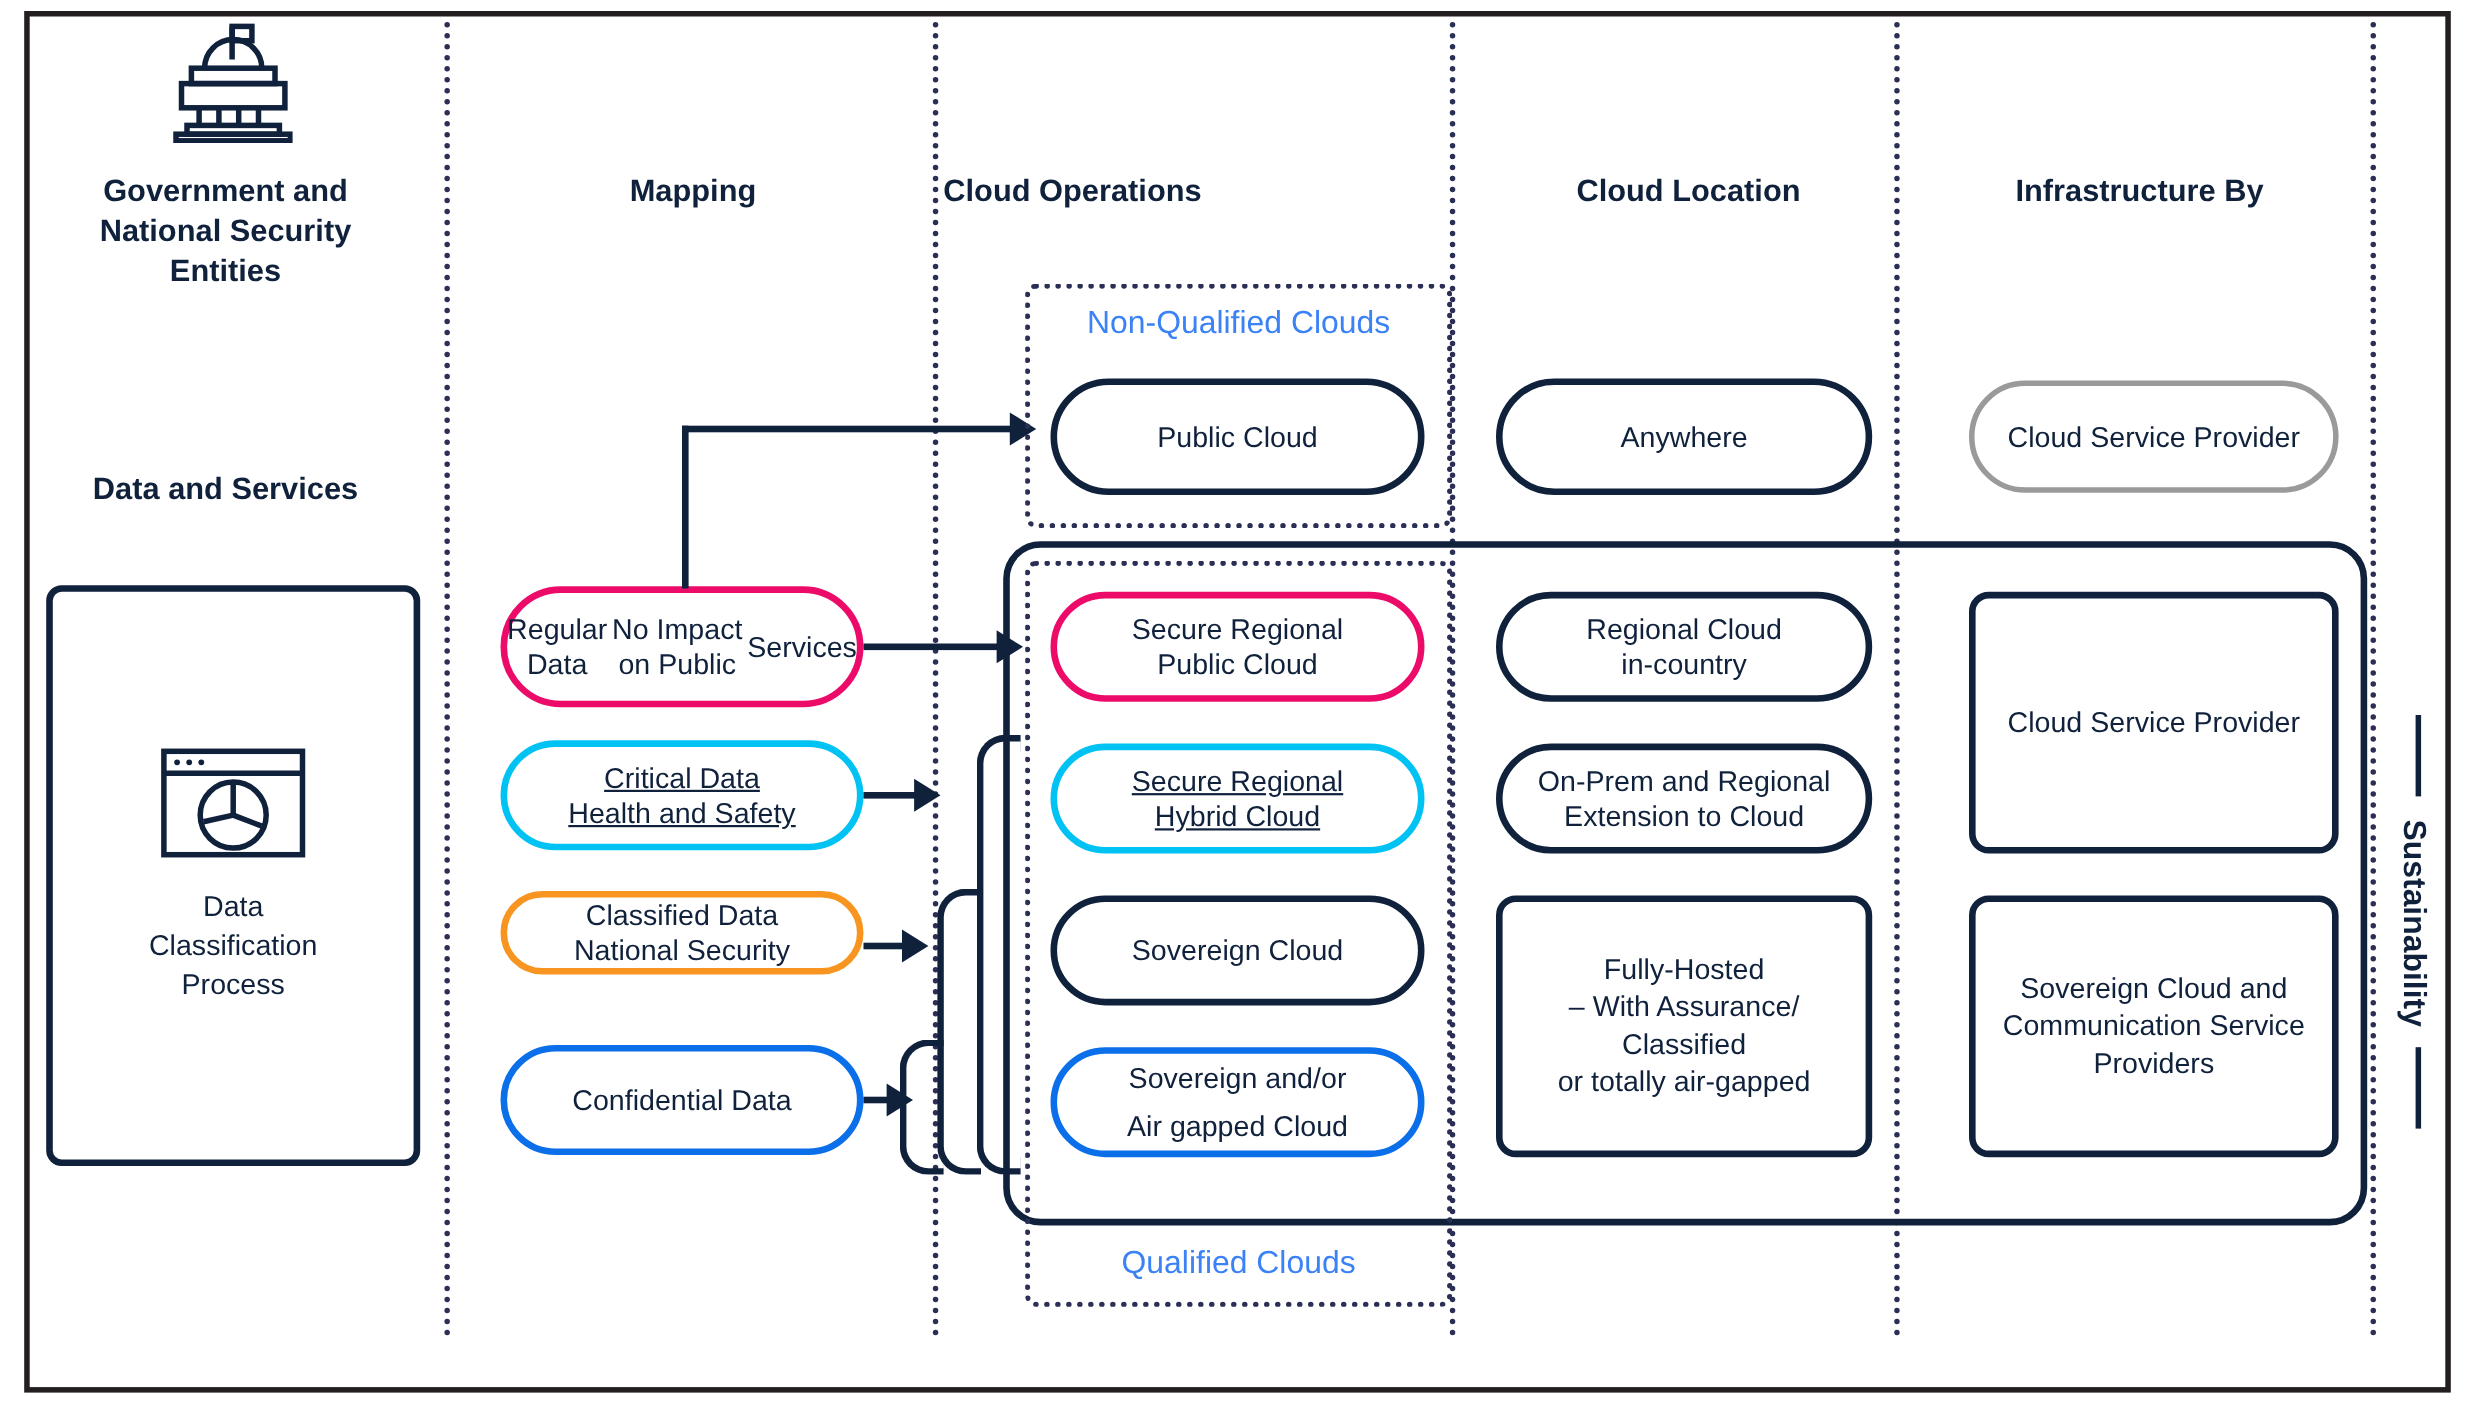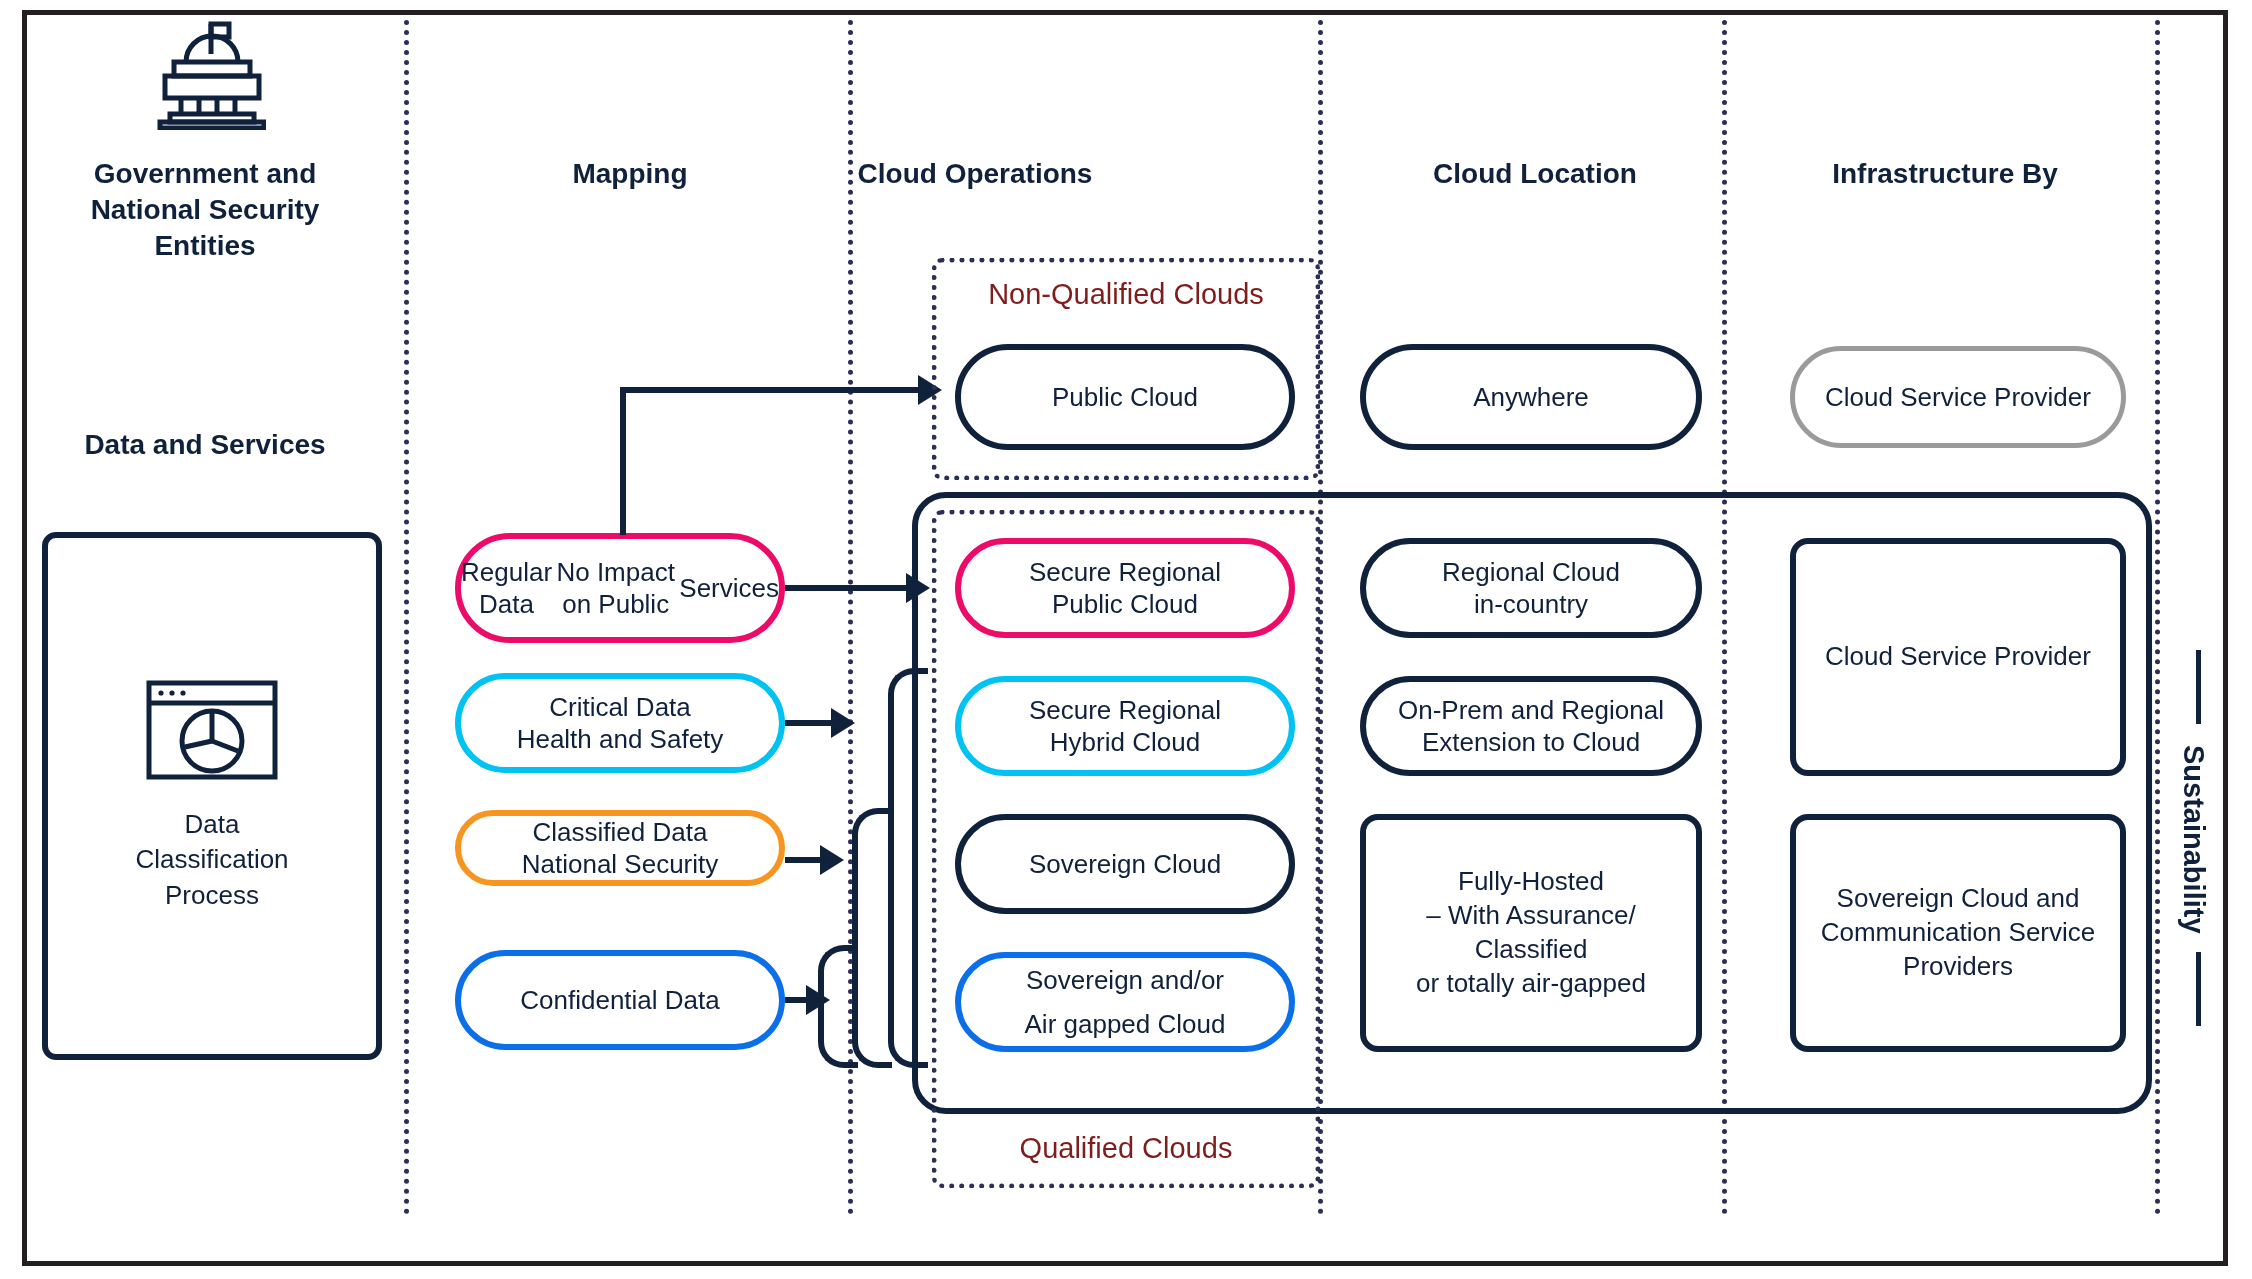--- a/index.html
+++ b/index.html
@@ -11,27 +11,27 @@
 
   .col-head{position:absolute;font-weight:bold;font-size:28px;color:#10213c;text-align:center;line-height:1.28;}
 
   .pill{position:absolute;box-sizing:border-box;display:flex;align-items:center;justify-content:center;
         text-align:center;color:#10213c;font-size:26px;line-height:1.25;border-radius:999px;background:#fff;}
   .rect{position:absolute;box-sizing:border-box;display:flex;align-items:center;justify-content:center;
         text-align:center;color:#10213c;font-size:26px;line-height:1.3;border-radius:18px;background:#fff;}
 
   .bd-dark{border:6px solid #10213c;}
   .bd-pink{border:6px solid #ec0b69;}
-  .bd-cyan{border:6px solid #00c2f3;}
+  .bd-cyan{border:6px solid #00c2f3;text-decoration:underline;}
   .bd-orange{border:6px solid #f79520;}
   .bd-blue{border:6px solid #0a6fe8;}
   .bd-gray{border:5px solid #9a9a9a;}
 
   .dotted-box{position:absolute;box-sizing:border-box;border:5px dotted #2b2f55;border-radius:10px;background:transparent;}
-  .group-label{position:absolute;font-size:29px;color:#7f1d1d;text-align:center;}
+  .group-label{position:absolute;font-size:29px;color:#3b82f6;text-align:center;}
 
   .solid-wrap{position:absolute;box-sizing:border-box;border:6px solid #10213c;border-radius:34px;background:transparent;}
 
   .bracket{position:absolute;box-sizing:border-box;border:6px solid #10213c;border-right:none;
            border-top-left-radius:26px;border-bottom-left-radius:26px;background:transparent;}
 
   .hline{position:absolute;background:#10213c;height:6px;}
   .vline{position:absolute;background:#10213c;width:6px;}
   .arrowhead{position:absolute;width:0;height:0;border-top:15px solid transparent;border-bottom:15px solid transparent;border-left:24px solid #10213c;}
 

